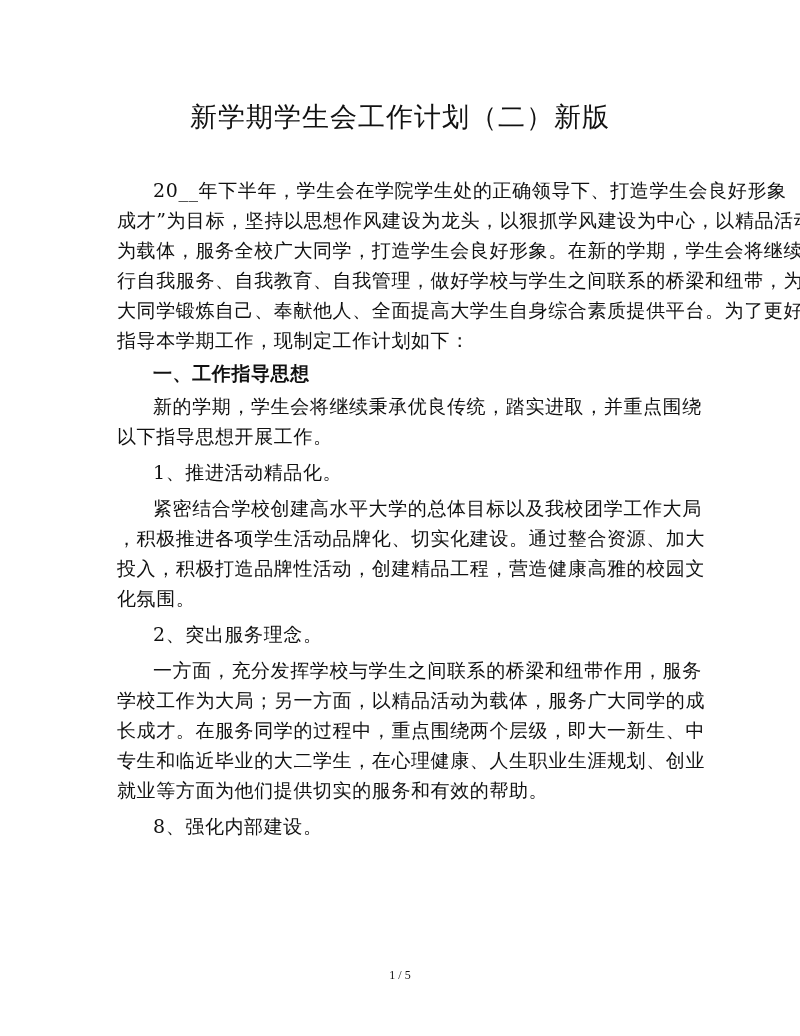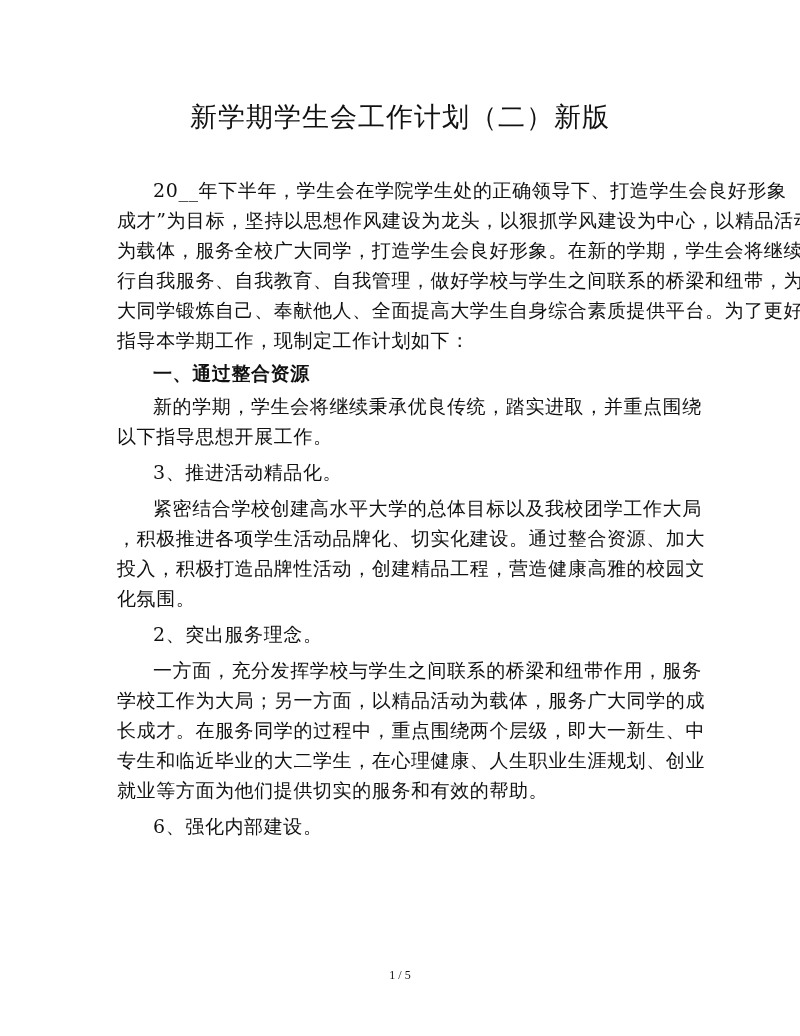--- a/index.html
+++ b/index.html
@@ -22,38 +22,38 @@
 <div class="title">新学期学生会工作计划（二）新版</div>
 
 <div class="body-text">
   <div class="line indent">20__年下半年，学生会在学院学生处的正确领导下、打造学生会良好形象</div>
   <div class="line">成才”为目标，坚持以思想作风建设为龙头，以狠抓学风建设为中心，以精品活动</div>
   <div class="line">为载体，服务全校广大同学，打造学生会良好形象。在新的学期，学生会将继续实</div>
   <div class="line">行自我服务、自我教育、自我管理，做好学校与学生之间联系的桥梁和纽带，为广</div>
   <div class="line">大同学锻炼自己、奉献他人、全面提高大学生自身综合素质提供平台。为了更好地</div>
   <div class="line">指导本学期工作，现制定工作计划如下：</div>
 
-  <div class="line indent heading">一、通过整合资源</div>
+  <div class="line indent heading">一、工作指导思想</div>
   <div class="line indent">新的学期，学生会将继续秉承优良传统，踏实进取，并重点围绕</div>
   <div class="line">以下指导思想开展工作。</div>
   <div class="gap"></div>
 
-  <div class="line indent">3、推进活动精品化。</div>
+  <div class="line indent">1、推进活动精品化。</div>
   <div class="gap"></div>
   <div class="line indent">紧密结合学校创建高水平大学的总体目标以及我校团学工作大局</div>
   <div class="line">，积极推进各项学生活动品牌化、切实化建设。通过整合资源、加大</div>
   <div class="line">投入，积极打造品牌性活动，创建精品工程，营造健康高雅的校园文</div>
   <div class="line">化氛围。</div>
   <div class="gap"></div>
 
   <div class="line indent">2、突出服务理念。</div>
   <div class="gap"></div>
   <div class="line indent">一方面，充分发挥学校与学生之间联系的桥梁和纽带作用，服务</div>
   <div class="line">学校工作为大局；另一方面，以精品活动为载体，服务广大同学的成</div>
   <div class="line">长成才。在服务同学的过程中，重点围绕两个层级，即大一新生、中</div>
   <div class="line">专生和临近毕业的大二学生，在心理健康、人生职业生涯规划、创业</div>
   <div class="line">就业等方面为他们提供切实的服务和有效的帮助。</div>
   <div class="gap"></div>
 
-  <div class="line indent">6、强化内部建设。</div>
+  <div class="line indent">8、强化内部建设。</div>
 </div>
 
 <div class="footer">1 / 5</div>
 
 </body></html>

